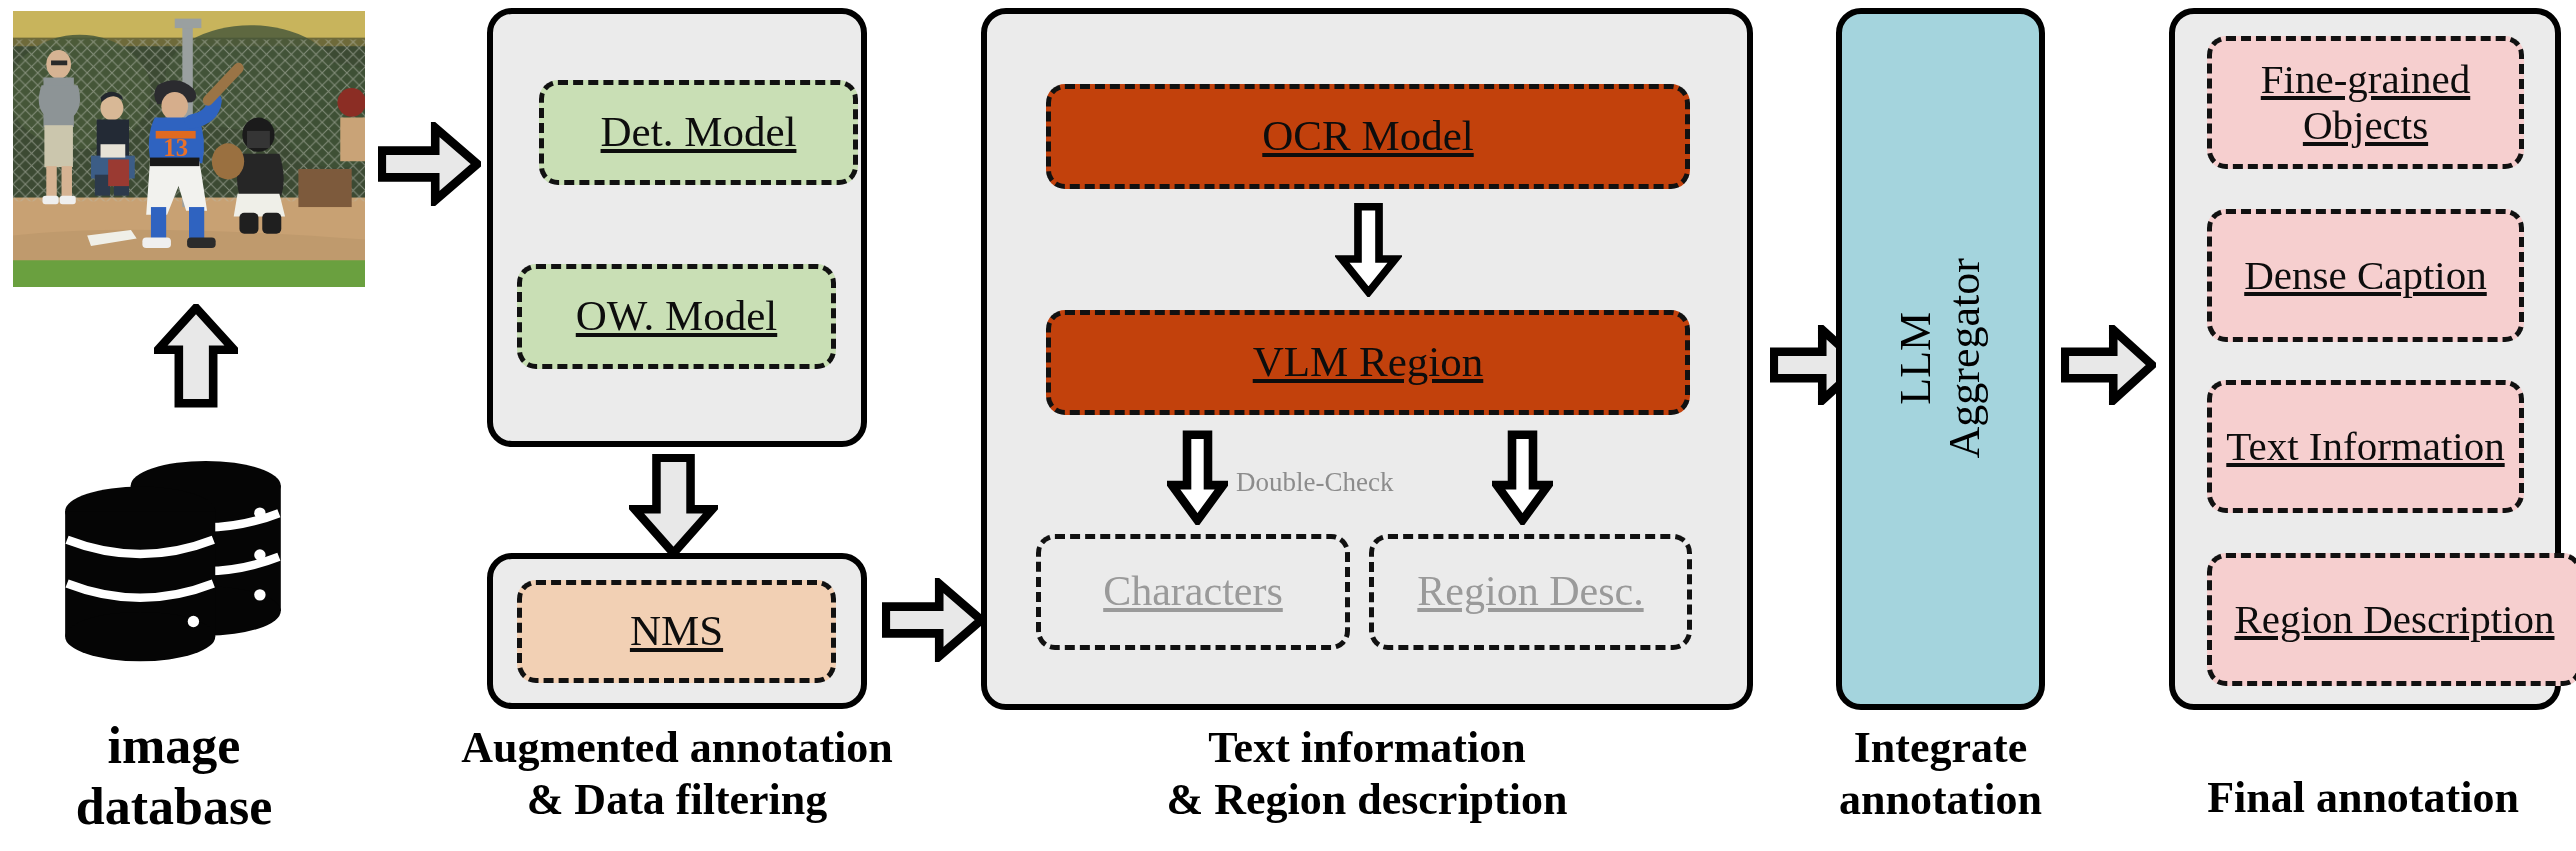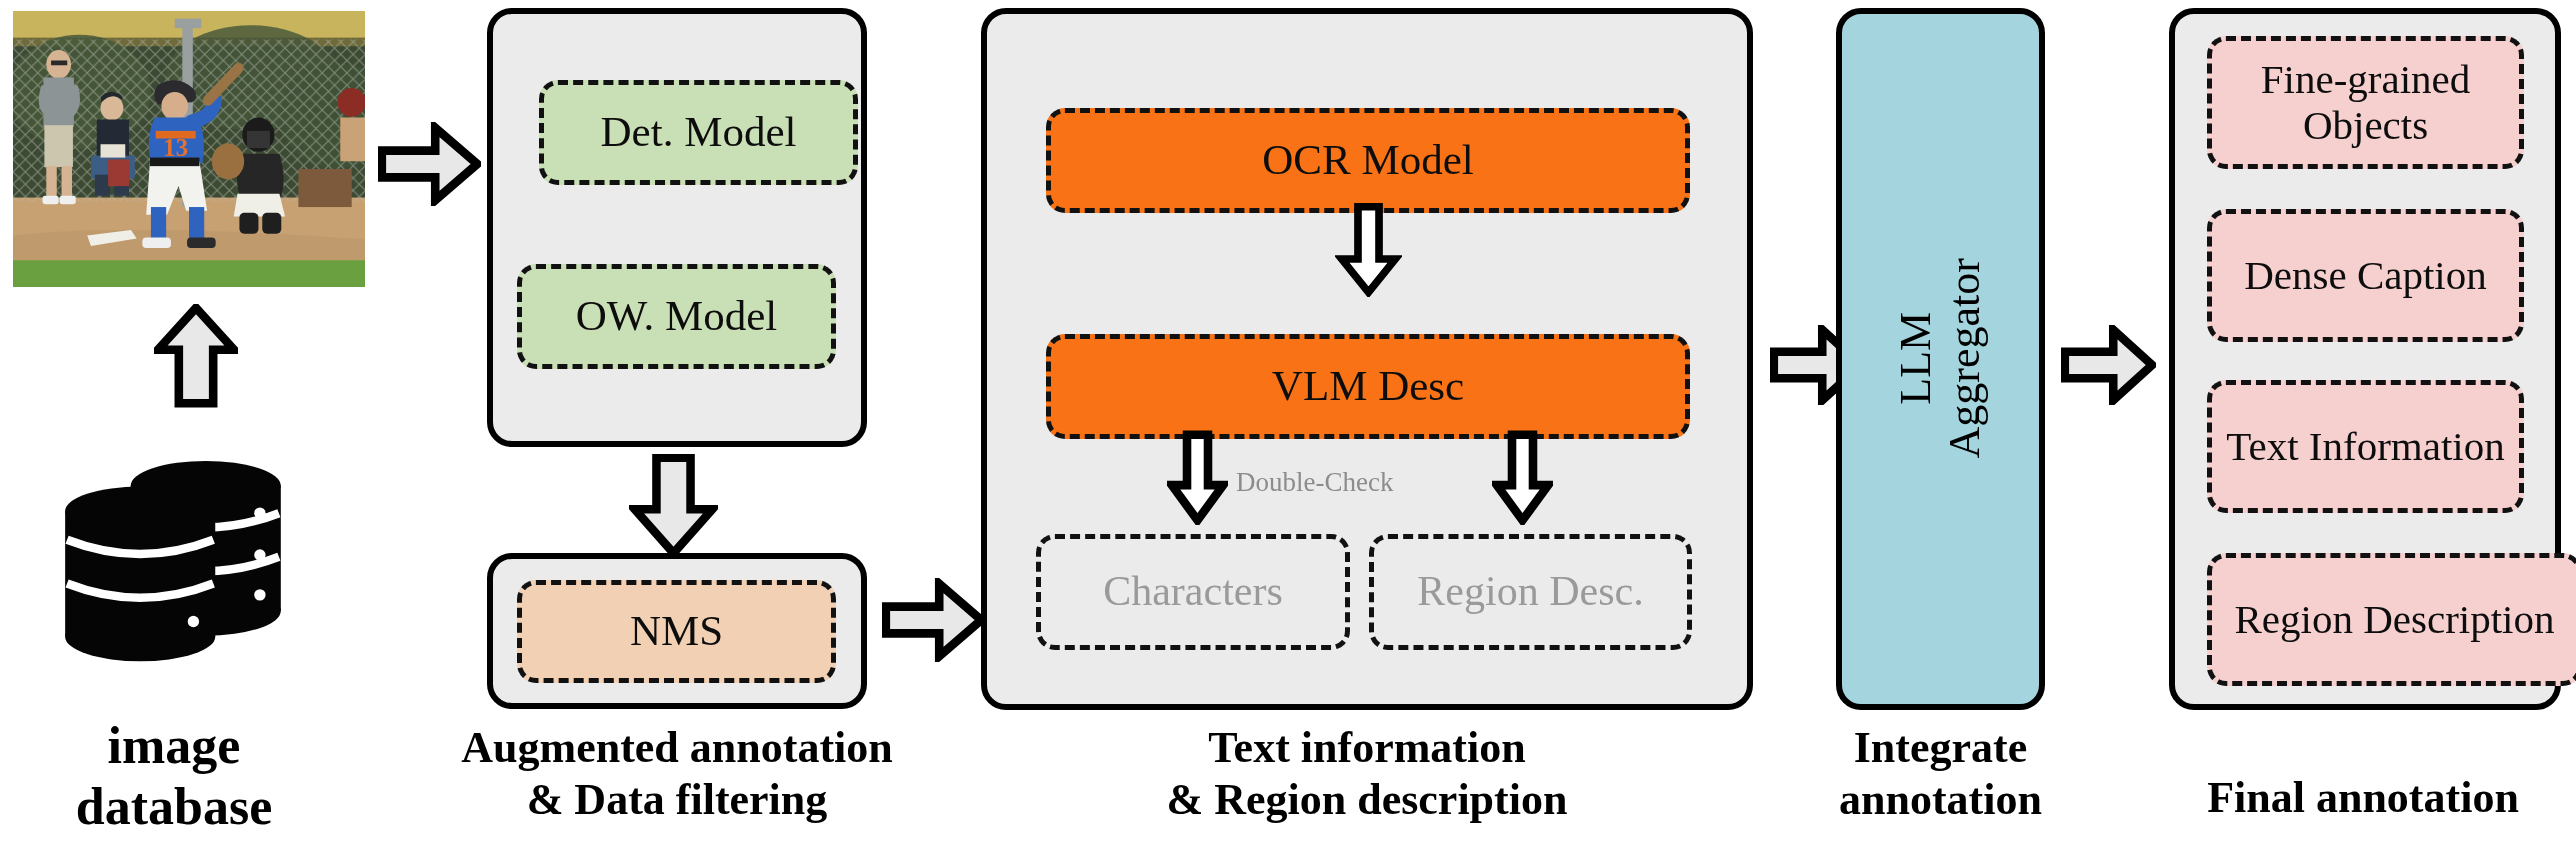--- a/index.html
+++ b/index.html
@@ -19,23 +19,24 @@
   .node{
     position:absolute;
     box-sizing:border-box;
     border:5.7px dashed #111;
     border-radius:19px;
     display:flex;align-items:center;justify-content:center;
     text-align:center;
     line-height:1.12;
     color:#0d0d0d;
     font-weight:400;
+    text-decoration:underline;
   }
   .node.green{background:#c9dfb5;}
-  .node.purple{background:#f97316;margin-top:24px;}
+  .node.purple{background:#c2410c;}
   .node.orange{background:#f2d0b4;}
   .node.pink{background:#f6cfcf;}
   .node.ghost{background:transparent;color:#9a9a9a;}
 
   .caption{
     position:absolute;
     text-align:center;
     font-weight:bold;
     color:#000;
     line-height:1.18;
@@ -240,21 +241,21 @@
   </div>
 
   <div class="node purple" style="left:1046px;top:84px;width:644px;height:105px;font-size:43px;">OCR Model</div>
 
   <div class="arrow" style="left:1335px;top:202px;width:67px;height:95px;">
     <svg viewBox="0 0 70 100" preserveAspectRatio="none">
       <path d="M24 5 L46 5 L46 60 L63 60 L35 95 L7 60 L24 60 Z" fill="#ffffff" stroke="#000" stroke-width="8" stroke-linejoin="miter"></path>
     </svg>
   </div>
 
-  <div class="node purple" style="left:1046px;top:310px;width:644px;height:105px;font-size:43px;">VLM Desc</div>
+  <div class="node purple" style="left:1046px;top:310px;width:644px;height:105px;font-size:43px;">VLM Region</div>
 
   <div class="arrow" style="left:1167px;top:430px;width:61px;height:95px;">
     <svg viewBox="0 0 64 100" preserveAspectRatio="none">
       <path d="M21 5 L43 5 L43 58 L59 58 L32 95 L5 58 L21 58 Z" fill="#ffffff" stroke="#000" stroke-width="9" stroke-linejoin="miter"></path>
     </svg>
   </div>
 
   <div class="arrow" style="left:1492px;top:430px;width:61px;height:95px;">
     <svg viewBox="0 0 64 100" preserveAspectRatio="none">
       <path d="M21 5 L43 5 L43 58 L59 58 L32 95 L5 58 L21 58 Z" fill="#ffffff" stroke="#000" stroke-width="9" stroke-linejoin="miter"></path>

